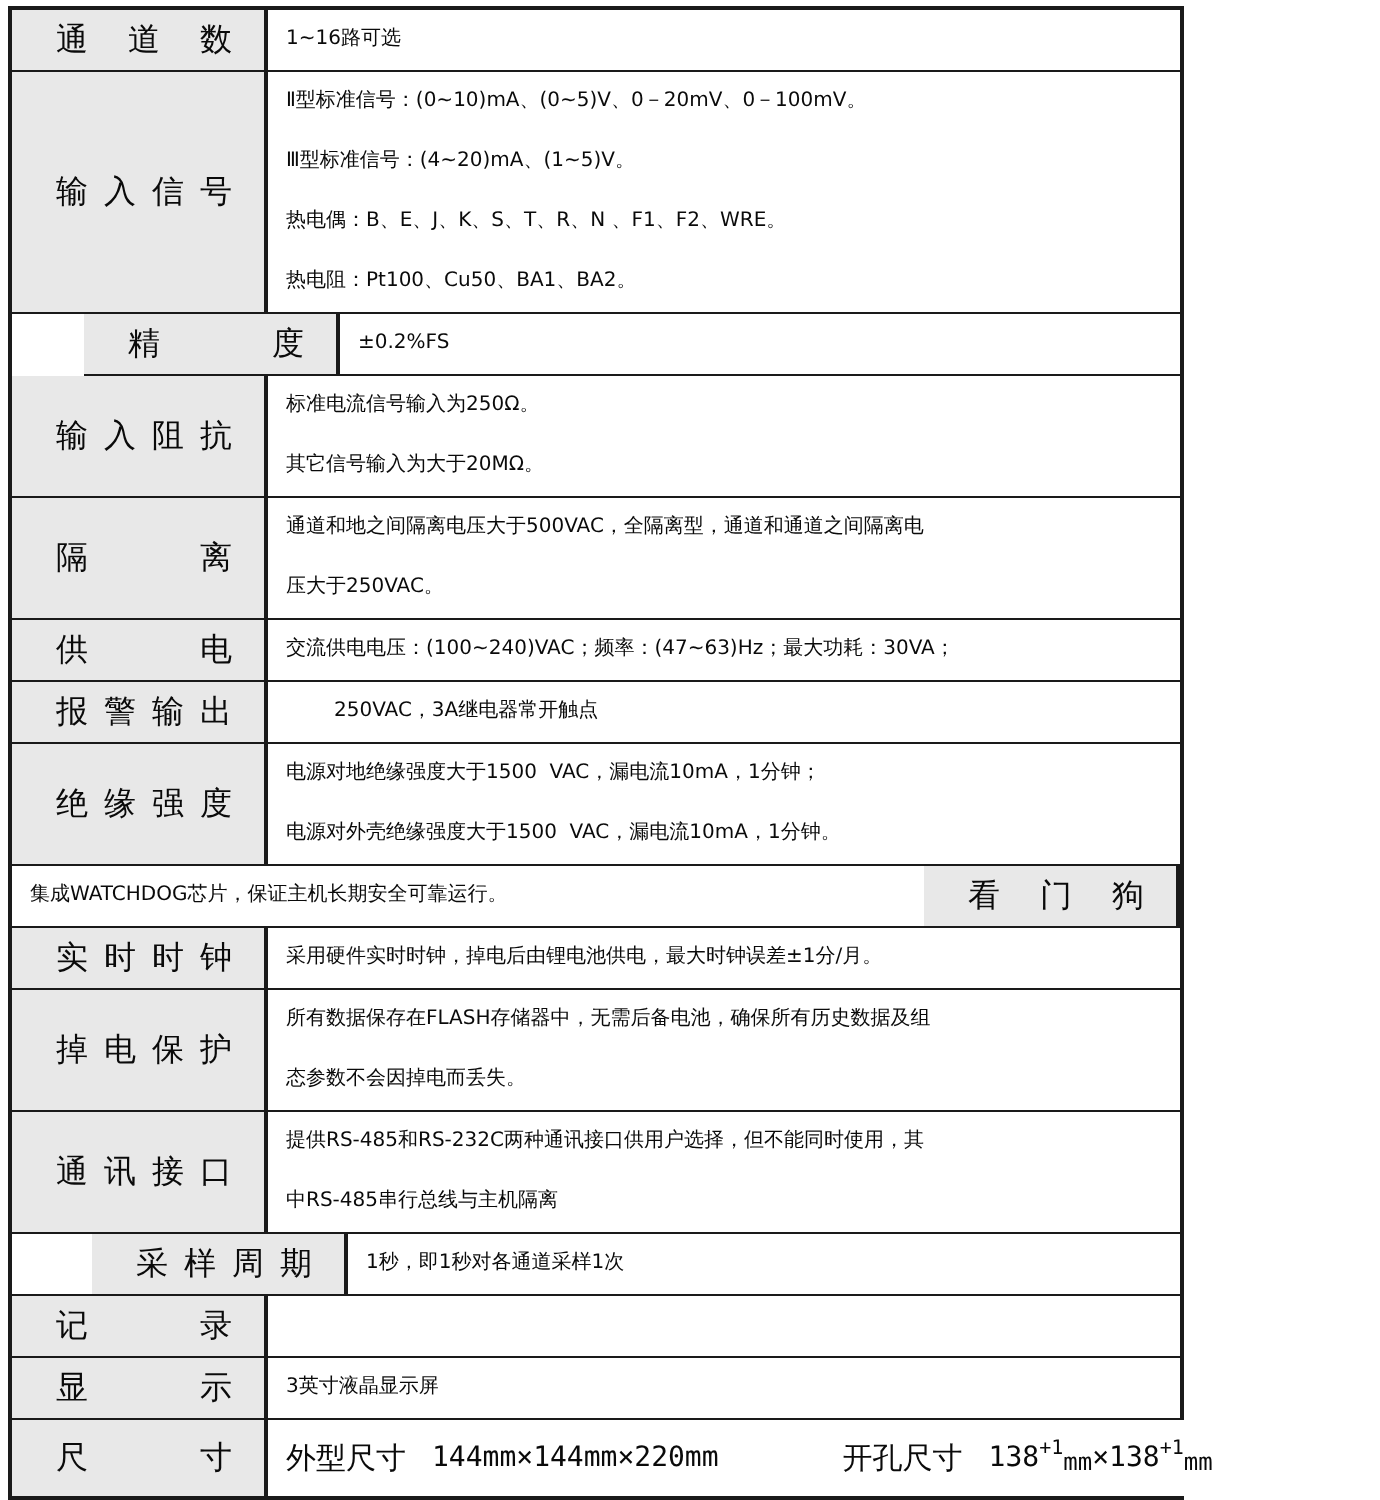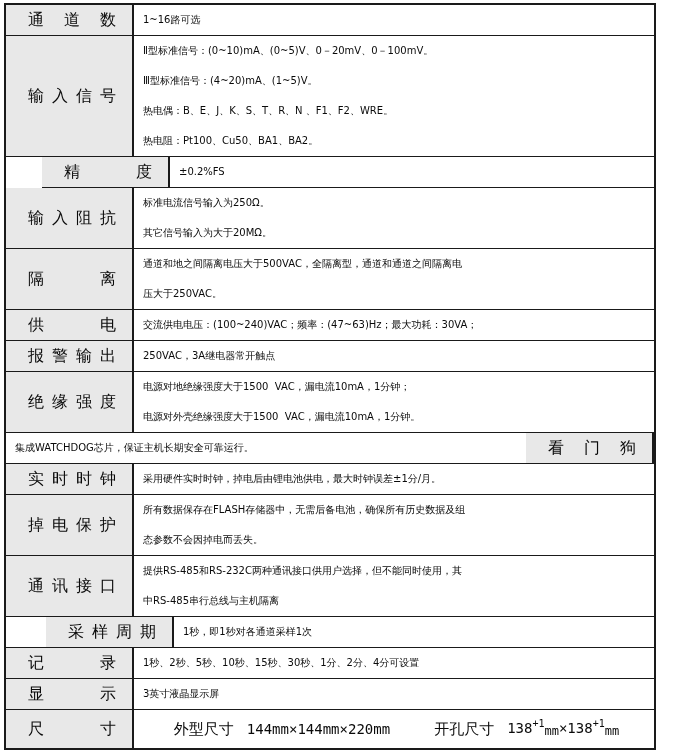--- a/index.html
+++ b/index.html
@@ -7,21 +7,21 @@
     padding: 0;
     width: 690px;
     height: 750px;
     background: #ffffff;
     overflow: hidden;
   }
   .spec-table {
     position: absolute;
     left: 4px;
     top: 3px;
-    width: 652px;
+    width: 588px;
     box-sizing: border-box;
     border: 2px solid #1a1a1a;
     font-family: "DejaVu Sans", sans-serif;
     color: #0a0a0a;
   }
   .row {
     display: flex;
     border-bottom: 1px solid #1a1a1a;
   }
   .row.dim-row {
@@ -67,21 +67,21 @@
     align-items: center;
     flex-wrap: nowrap;
     white-space: nowrap;
   }
   .dim-cn { font-size: 15px; text-align: center; }
   .dim-num {
     font-family: "DejaVu Sans Mono", monospace;
     font-size: 14px;
     margin-left: 13px;
   }
-  .dim-hole-label { margin-left: 44px; }
+  .dim-hole-label { margin-left: 62px; }
   .dim-num sup {
     font-size: 10px;
     line-height: 0;
     vertical-align: 6px;
   }
   .dim-unit {
     font-size: 12px;
     vertical-align: -2px;
   }
 </style>
@@ -136,21 +136,21 @@
         </div>
       </div>
       <div class="row" style="min-height: 30px;">
         <div class="cell label-cell">
           <span class="label-text">供电</span>
         </div>
         <div class="cell value-cell">
           <div class="line">交流供电电压：(100~240)VAC；频率：(47~63)Hz；最大功耗：30VA；</div>
         </div>
       </div>
-      <div class="row" style="min-height: 30px;">
+      <div class="row" style="min-height: 30px; gap: 24px;">
         <div class="cell label-cell">
           <span class="label-text">报警输出</span>
         </div>
         <div class="cell value-cell">
           <div class="line">250VAC，3A继电器常开触点</div>
         </div>
       </div>
       <div class="row" style="min-height: 60px; justify-content: flex-end;">
         <div class="cell label-cell">
           <span class="label-text">绝缘强度</span>
@@ -198,23 +198,20 @@
         <div class="cell label-cell">
           <span class="label-text">采样周期</span>
         </div>
         <div class="cell value-cell">
           <div class="line">1秒，即1秒对各通道采样1次</div>
         </div>
       </div>
       <div class="row" style="min-height: 30px;">
         <div class="cell label-cell">
           <span class="label-text">记录</span>
-        </div>
-        <div class="cell value-cell">
-          <div class="line">1秒、2秒、5秒、10秒、15秒、30秒、1分、2分、4分可设置</div>
         </div>
       </div>
       <div class="row" style="min-height: 30px;">
         <div class="cell label-cell">
           <span class="label-text">显示</span>
         </div>
         <div class="cell value-cell">
           <div class="line">3英寸液晶显示屏</div>
         </div>
       </div>

